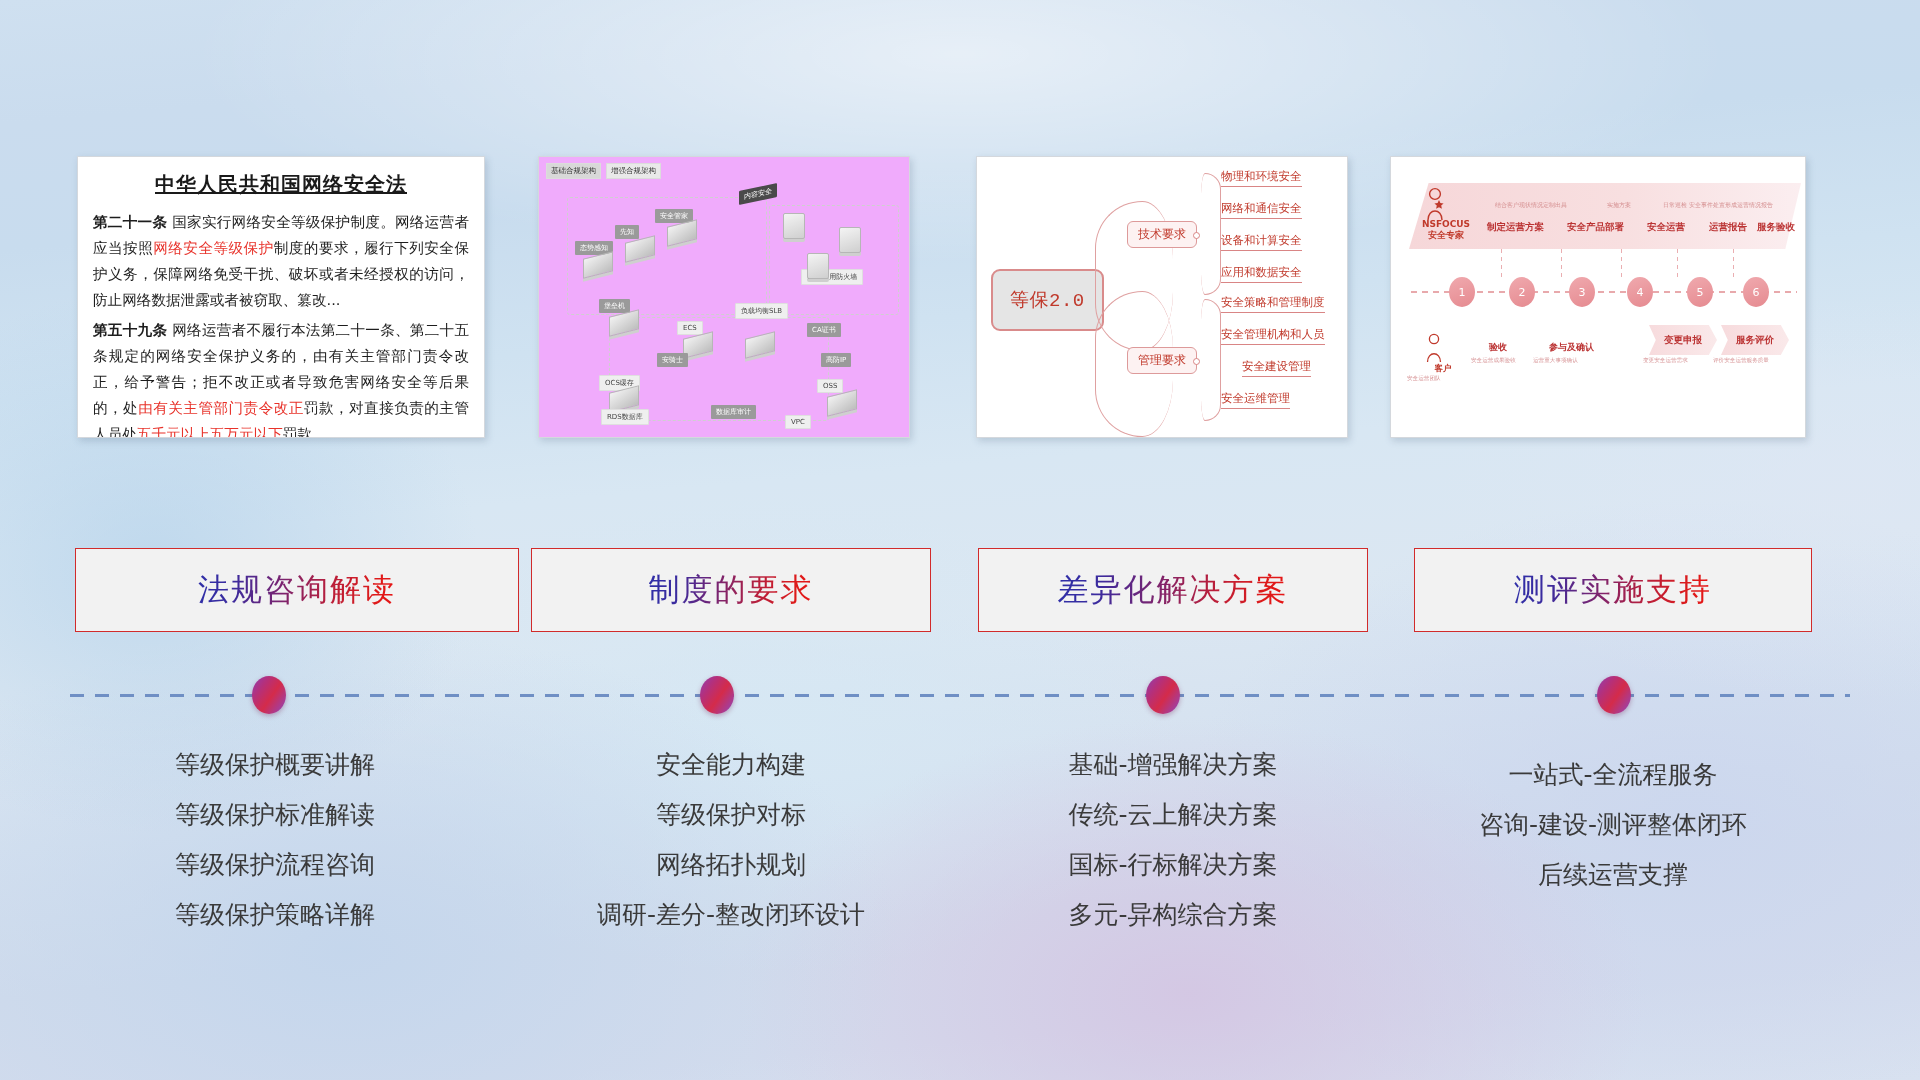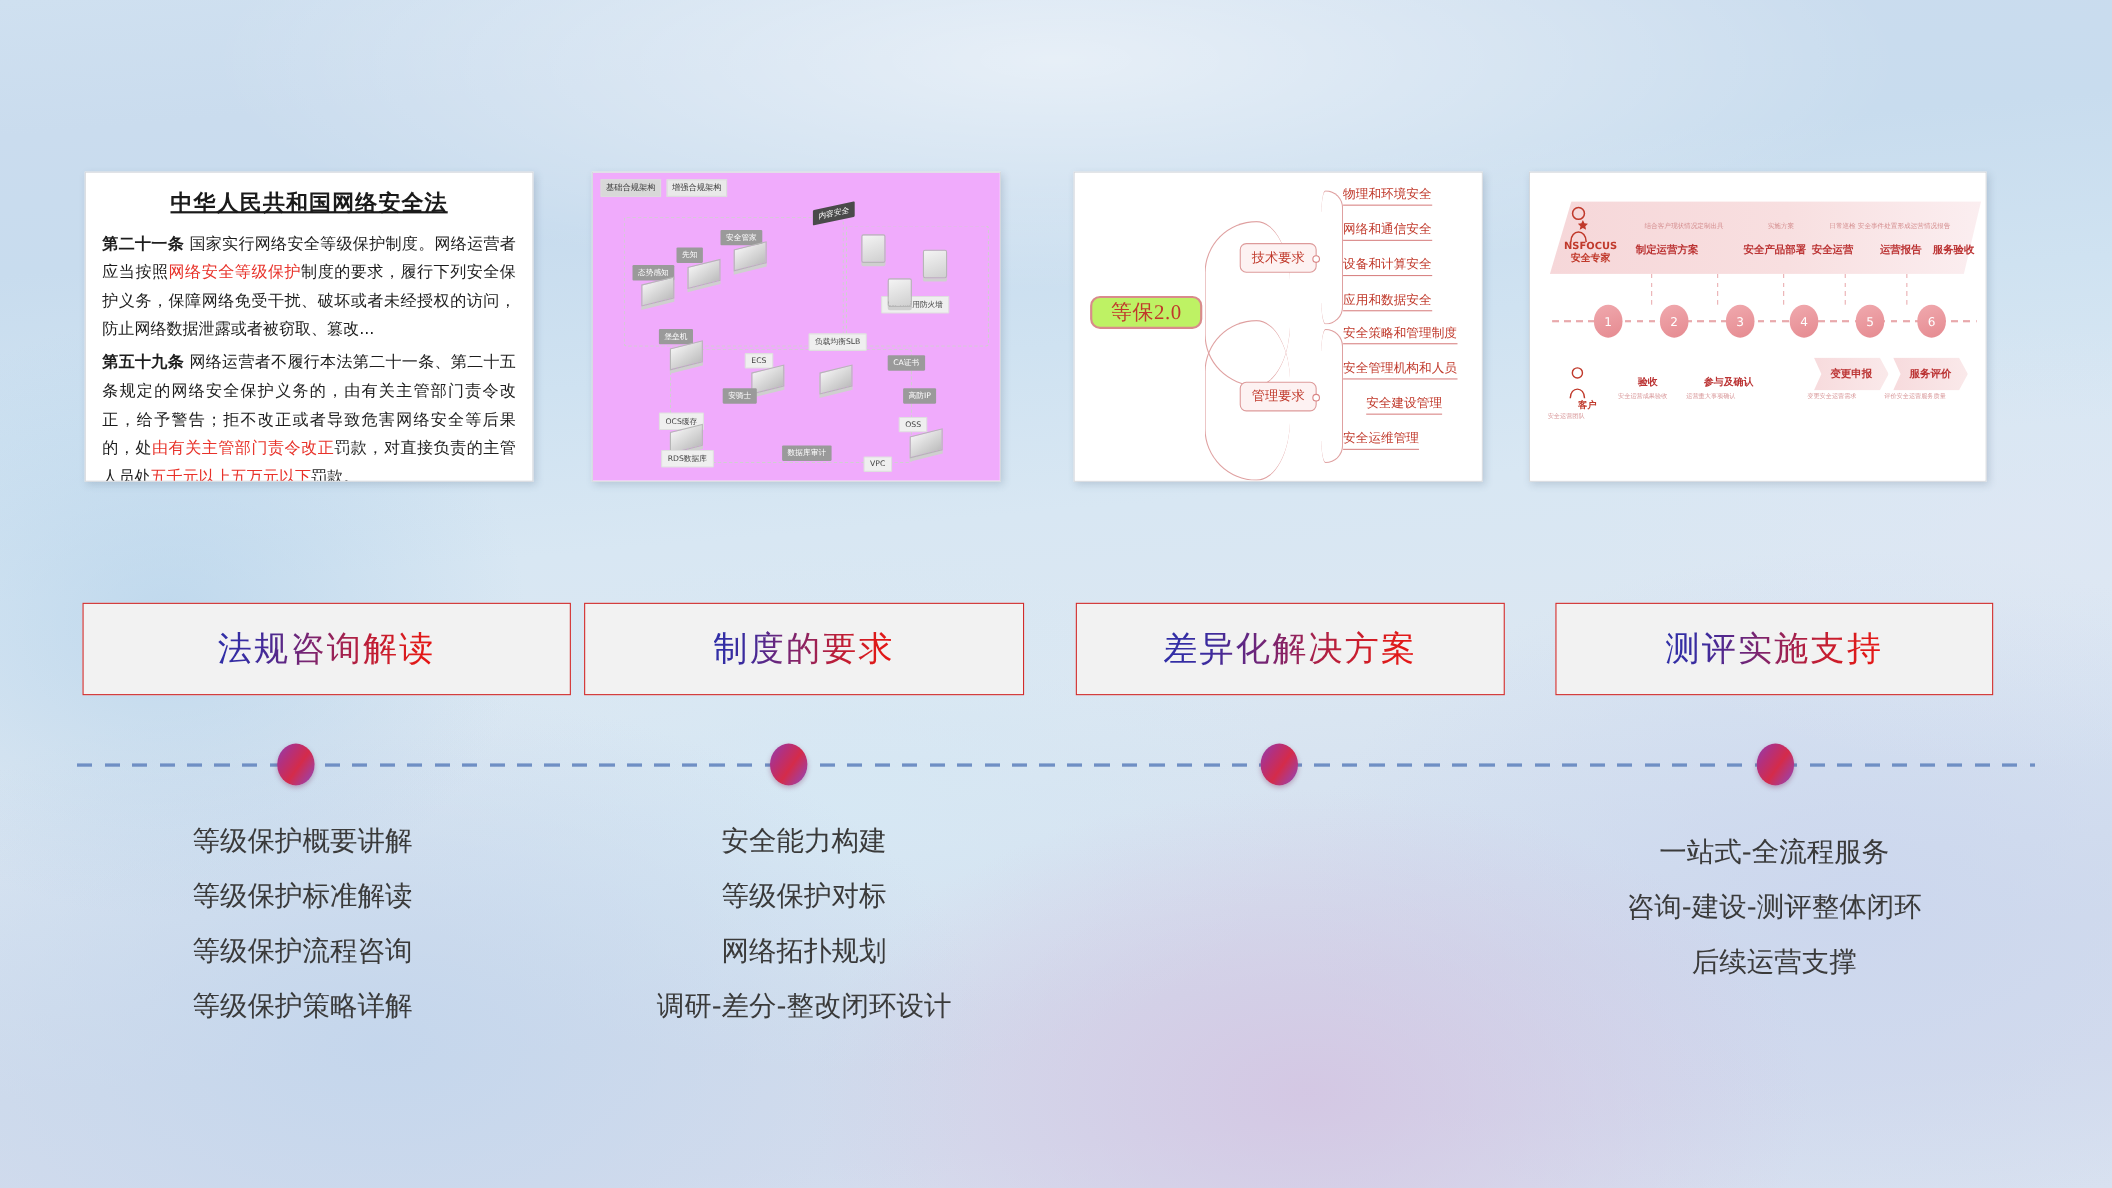--- a/index.html
+++ b/index.html
@@ -115,25 +115,25 @@
   .cube.sq { width: 22px; height: 26px; transform: none; border-radius: 2px;
     background: linear-gradient(160deg,#f4f4f4,#cfcfcf); }
   .dashzone {
     position: absolute; border: 1px dashed #cfcfcf; border-radius: 3px;
   }
 
   
   .mindmap { position: relative; width: 100%; height: 100%; background: #fff; }
   .mm-root {
     position: absolute; left: 14px; top: 112px;
-    padding: 0 17px;
+    padding: 16px 17px;
     border: 2px solid #d98b8b; border-radius: 9px;
-    background: #bef264; color: #c0392b;
+    background: #e5e5e5; color: #c0392b;
     font-size: 19px; font-weight: 500; letter-spacing: 0.5px;
-    font-family: Liberation Serif, serif;
+    font-family: Liberation Mono, monospace;
   }
   .mm-branch {
     position: absolute; padding: 4px 10px;
     border: 1.5px solid #dd9a9a; border-radius: 6px;
     background: #fdf2f2; color: #c0392b;
     font-size: 12px; white-space: nowrap;
     font-family: "DejaVu Serif", "Liberation Serif", serif;
   }
   .mm-leaf {
     position: absolute; color: #c0392b; font-size: 11.5px;
@@ -390,21 +390,21 @@
           <div>NSFOCUS</div>
           <div>安全专家</div>
         </div>
 
         <div class="road-step-sub" style="left:104px;">结合客户现状情况定制出具</div>
         <div class="road-step-sub" style="left:216px;">实施方案</div>
         <div class="road-step-sub" style="left:272px;">日常巡检 安全事件处置</div>
         <div class="road-step-sub" style="left:334px;">形成运营情况报告</div>
 
         <div class="road-step-title" style="left:96px;">制定运营方案</div>
-        <div class="road-step-title" style="left:194px;">安全产品部署</div>
+        <div class="road-step-title" style="left:176px;">安全产品部署</div>
         <div class="road-step-title" style="left:256px;">安全运营</div>
         <div class="road-step-title" style="left:318px;">运营报告</div>
         <div class="road-step-title" style="left:366px;">服务验收</div>
 
         <div class="road-axis"></div>
 
         <div class="road-stem" style="left:110px;"></div>
         <div class="road-stem" style="left:170px;"></div>
         <div class="road-stem" style="left:230px;"></div>
         <div class="road-stem" style="left:286px;"></div>
@@ -466,20 +466,26 @@
       <div class="list-item">等级保护标准解读</div>
       <div class="list-item">等级保护流程咨询</div>
       <div class="list-item">等级保护策略详解</div>
     </div>
     <div class="list-col lc-2">
       <div class="list-item">安全能力构建</div>
       <div class="list-item">等级保护对标</div>
       <div class="list-item">网络拓扑规划</div>
       <div class="list-item">调研-差分-整改闭环设计</div>
     </div>
+    <div class="list-col lc-3">
+      <div class="list-item">基础-增强解决方案</div>
+      <div class="list-item">传统-云上解决方案</div>
+      <div class="list-item">国标-行标解决方案</div>
+      <div class="list-item">多元-异构综合方案</div>
+    </div>
     <div class="list-col lc-4">
       <div class="list-item">一站式-全流程服务</div>
       <div class="list-item">咨询-建设-测评整体闭环</div>
       <div class="list-item">后续运营支撑</div>
     </div>
   </div>
 
 </div>
 
 </body></html>

